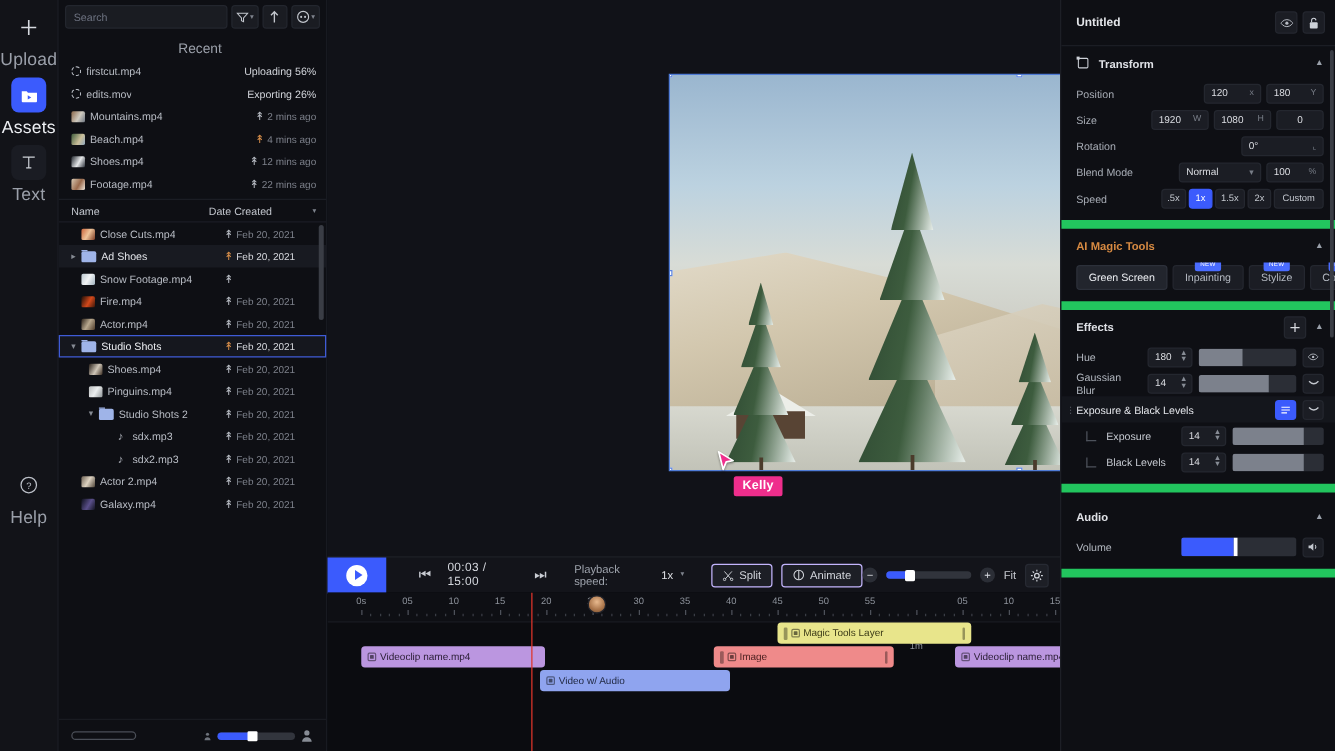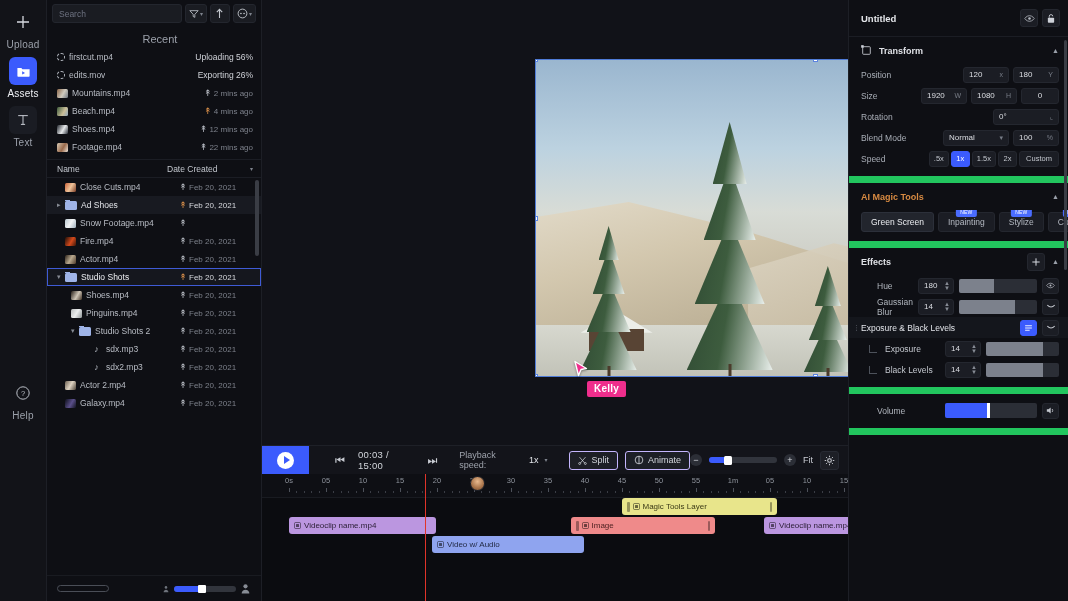--- a/index.html
+++ b/index.html
@@ -20,21 +20,21 @@
     padding-top: 8px; flex: none;
   }
   .rail-item { width: 44px; display: flex; flex-direction: column; align-items: center; margin-bottom: 7px; cursor: pointer; }
   .rail-box {
     width: 28px; height: 28px; border-radius: 6px;
     display: flex; align-items: center; justify-content: center;
     background: transparent;
   }
   .rail-box.plain { background: #1a1c23; }
   .rail-box.active { background: #3b5bfd; }
-  .rail-label { font-size: 10px; color: #9ba0aa; margin-top: 3px; letter-spacing: .2px; }
+  .rail-label { font-size: 14px; color: #9ba0aa; margin-top: 3px; letter-spacing: .2px; }
   .rail-label.active { color: #eef0f4; }
   .rail-spacer { flex: 1; }
   .rail-help { margin-bottom: 180px; }
 
   
   .assets {
     width: 215px; height: 601px; background: #0e0f14;
     border-right: 1px solid #1d1f26; flex: none;
     display: flex; flex-direction: column; position: relative;
   }
@@ -289,21 +289,21 @@
     border-radius: 3px; display: flex; align-items: center; font-size: 8.5px; color: #b4b9c1;
     white-space: nowrap; cursor: pointer; flex: none;
   }
   .magic-pill.on { background: #22252d; color: #eceef2; border-color: #2c303a; }
   .badge {
     position: absolute; top: -5px; left: 50%; transform: translateX(-50%);
     background: #4a6cff; color: #fff; font-size: 5px; line-height: 1;
     padding: 2px 4px; border-radius: 2px; letter-spacing: .2px;
   }
 
-  .eff-row { display: flex; align-items: center; height: 21px; padding: 0 9px 0 28px; gap: 5px; }
+  .eff-row { display: flex; align-items: center; height: 21px; padding: 0 9px 0 12px; gap: 5px; }
   .eff-row.sub { padding-left: 20px; }
   .eff-label { font-size: 8.5px; color: #b1b6be; flex: 1; }
   .eff-label.sub { color: #c4c8cf; }
   .num-field {
     height: 16px; width: 36px; background: #1b1d24; border: 1px solid #24272f; border-radius: 3px;
     display: flex; align-items: center; padding: 0 3px 0 5px; font-size: 8px; color: #dcdee3;
   }
   .stepper { margin-left: auto; display: flex; flex-direction: column; line-height: .72; font-size: 6px; color: #878c95; }
   .bar-track { height: 14px; background: #2b2e36; border-radius: 2px; position: relative; overflow: hidden; }
   .bar-track.w78 { width: 78px; } .bar-track.w73 { width: 73px; }
@@ -728,21 +728,21 @@
         <span class="tlabel" style="left:101px;">10</span>
         <span class="tlabel" style="left:138px;">15</span>
         <span class="tlabel" style="left:175px;">20</span>
         <span class="tlabel" style="left:212px;">25</span>
         <span class="tlabel" style="left:249px;">30</span>
         <span class="tlabel" style="left:286px;">35</span>
         <span class="tlabel" style="left:323px;">40</span>
         <span class="tlabel" style="left:360px;">45</span>
         <span class="tlabel" style="left:397px;">50</span>
         <span class="tlabel" style="left:434px;">55</span>
-        <span class="tlabel" style="left:471px;">1m</span>
+        <span class="tlabel" style="left:471px;margin-top:36px;">1m</span>
         <span class="tlabel" style="left:508px;">05</span>
         <span class="tlabel" style="left:545px;">10</span>
         <span class="tlabel" style="left:582px;">15</span>
 
         <div id="ticks">
             <div class="tick" style="left: 27px;"></div>
             <div class="tick minor" style="left: 34.4px;"></div>
             <div class="tick minor" style="left: 41.8px;"></div>
             <div class="tick minor" style="left: 49.2px;"></div>
             <div class="tick minor" style="left: 56.6px;"></div>
@@ -1071,20 +1071,24 @@
               <span>▼</span>
             </span>
         </div>
         <div class="bar-track w73">
             <div class="bar-fill" style="width:78%"></div>
           </div>
       </div>
     </div>
 
     <div class="sect" style="padding-top:6px;">
+      <div class="sect-head">
+        <span class="sect-title">Audio</span>
+        <span class="collapse">▲</span>
+      </div>
       <div class="eff-row">
         <span class="eff-label">Volume</span>
         <div class="vol-track">
           <div class="vol-fill"></div>
           <div class="vol-knob"></div>
         </div>
         <div class="mini-btn">
           <svg width="10" height="9" viewBox="0 0 12 10">
               <path d="M1 3.6h2L5.6 1.4v7.2L3 6.4H1z" fill="#c3c7ce"></path>
               <path d="M7.4 3.2a3 3 0 0 1 0 3.6" stroke="#c3c7ce" stroke-width="1" fill="none"></path>

